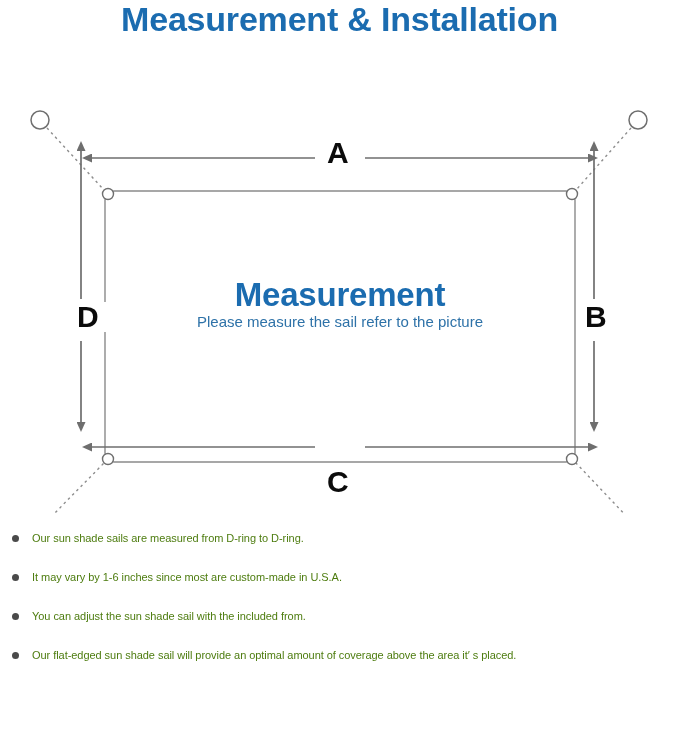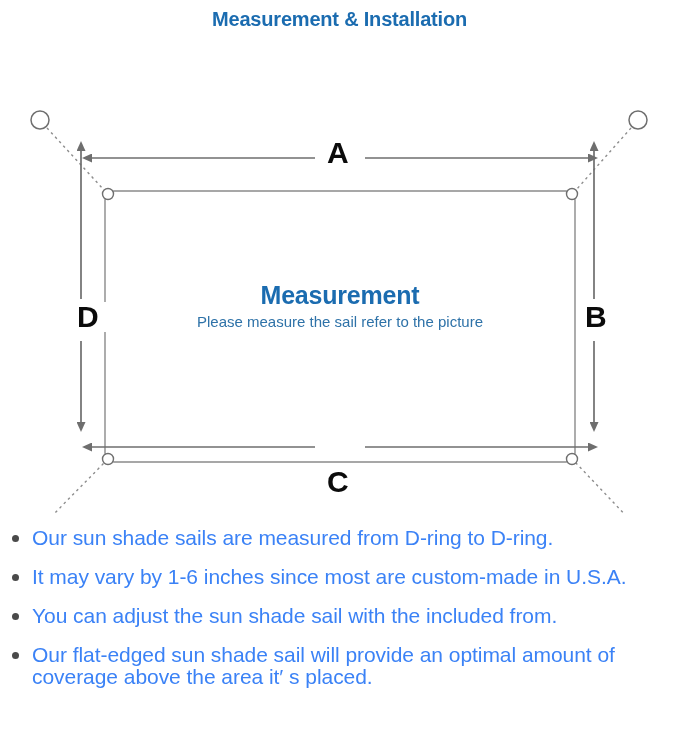--- a/index.html
+++ b/index.html
@@ -16,21 +16,21 @@
     -webkit-font-smoothing: antialiased;
   }
 
   
   #page-title {
     position: absolute;
     left: 0;
     top: 0;
     width: 679px;
     text-align: center;
-    font-size: 20px;
+    font-size: 34px;
     font-weight: bold;
     color: #1b6cb0;
     letter-spacing: -0.2px;
     line-height: 38px;
     white-space: nowrap;
   }
 
   
   #diagram {
     position: absolute;
@@ -61,21 +61,21 @@
 
   
   #center-text {
     position: absolute;
     left: 105px;
     top: 235px;
     width: 470px;
     text-align: center;
   }
   #center-title {
-    font-size: 25px;
+    font-size: 33px;
     font-weight: bold;
     color: #1b6cb0;
     line-height: 32px;
     letter-spacing: -0.2px;
   }
   #center-sub {
     font-size: 15px;
     font-weight: normal;
     color: #2e72a8;
     line-height: 22px;
@@ -86,23 +86,23 @@
   #notes {
     position: absolute;
     left: 8px;
     top: 527px;
     width: 671px;
   }
   .note {
     position: relative;
     padding-left: 24px;
     margin-bottom: 17px;
-    font-size: 21px;
+    font-size: 11px;
     line-height: 22px;
-    color: #3b82f6;
+    color: #4d7c0f;
     letter-spacing: -0.05px;
   }
   .note:last-child { margin-bottom: 0; }
   .note .bullet {
     position: absolute;
     left: 4px;
     top: 8px;
     width: 7px;
     height: 7px;
     border-radius: 50%;

